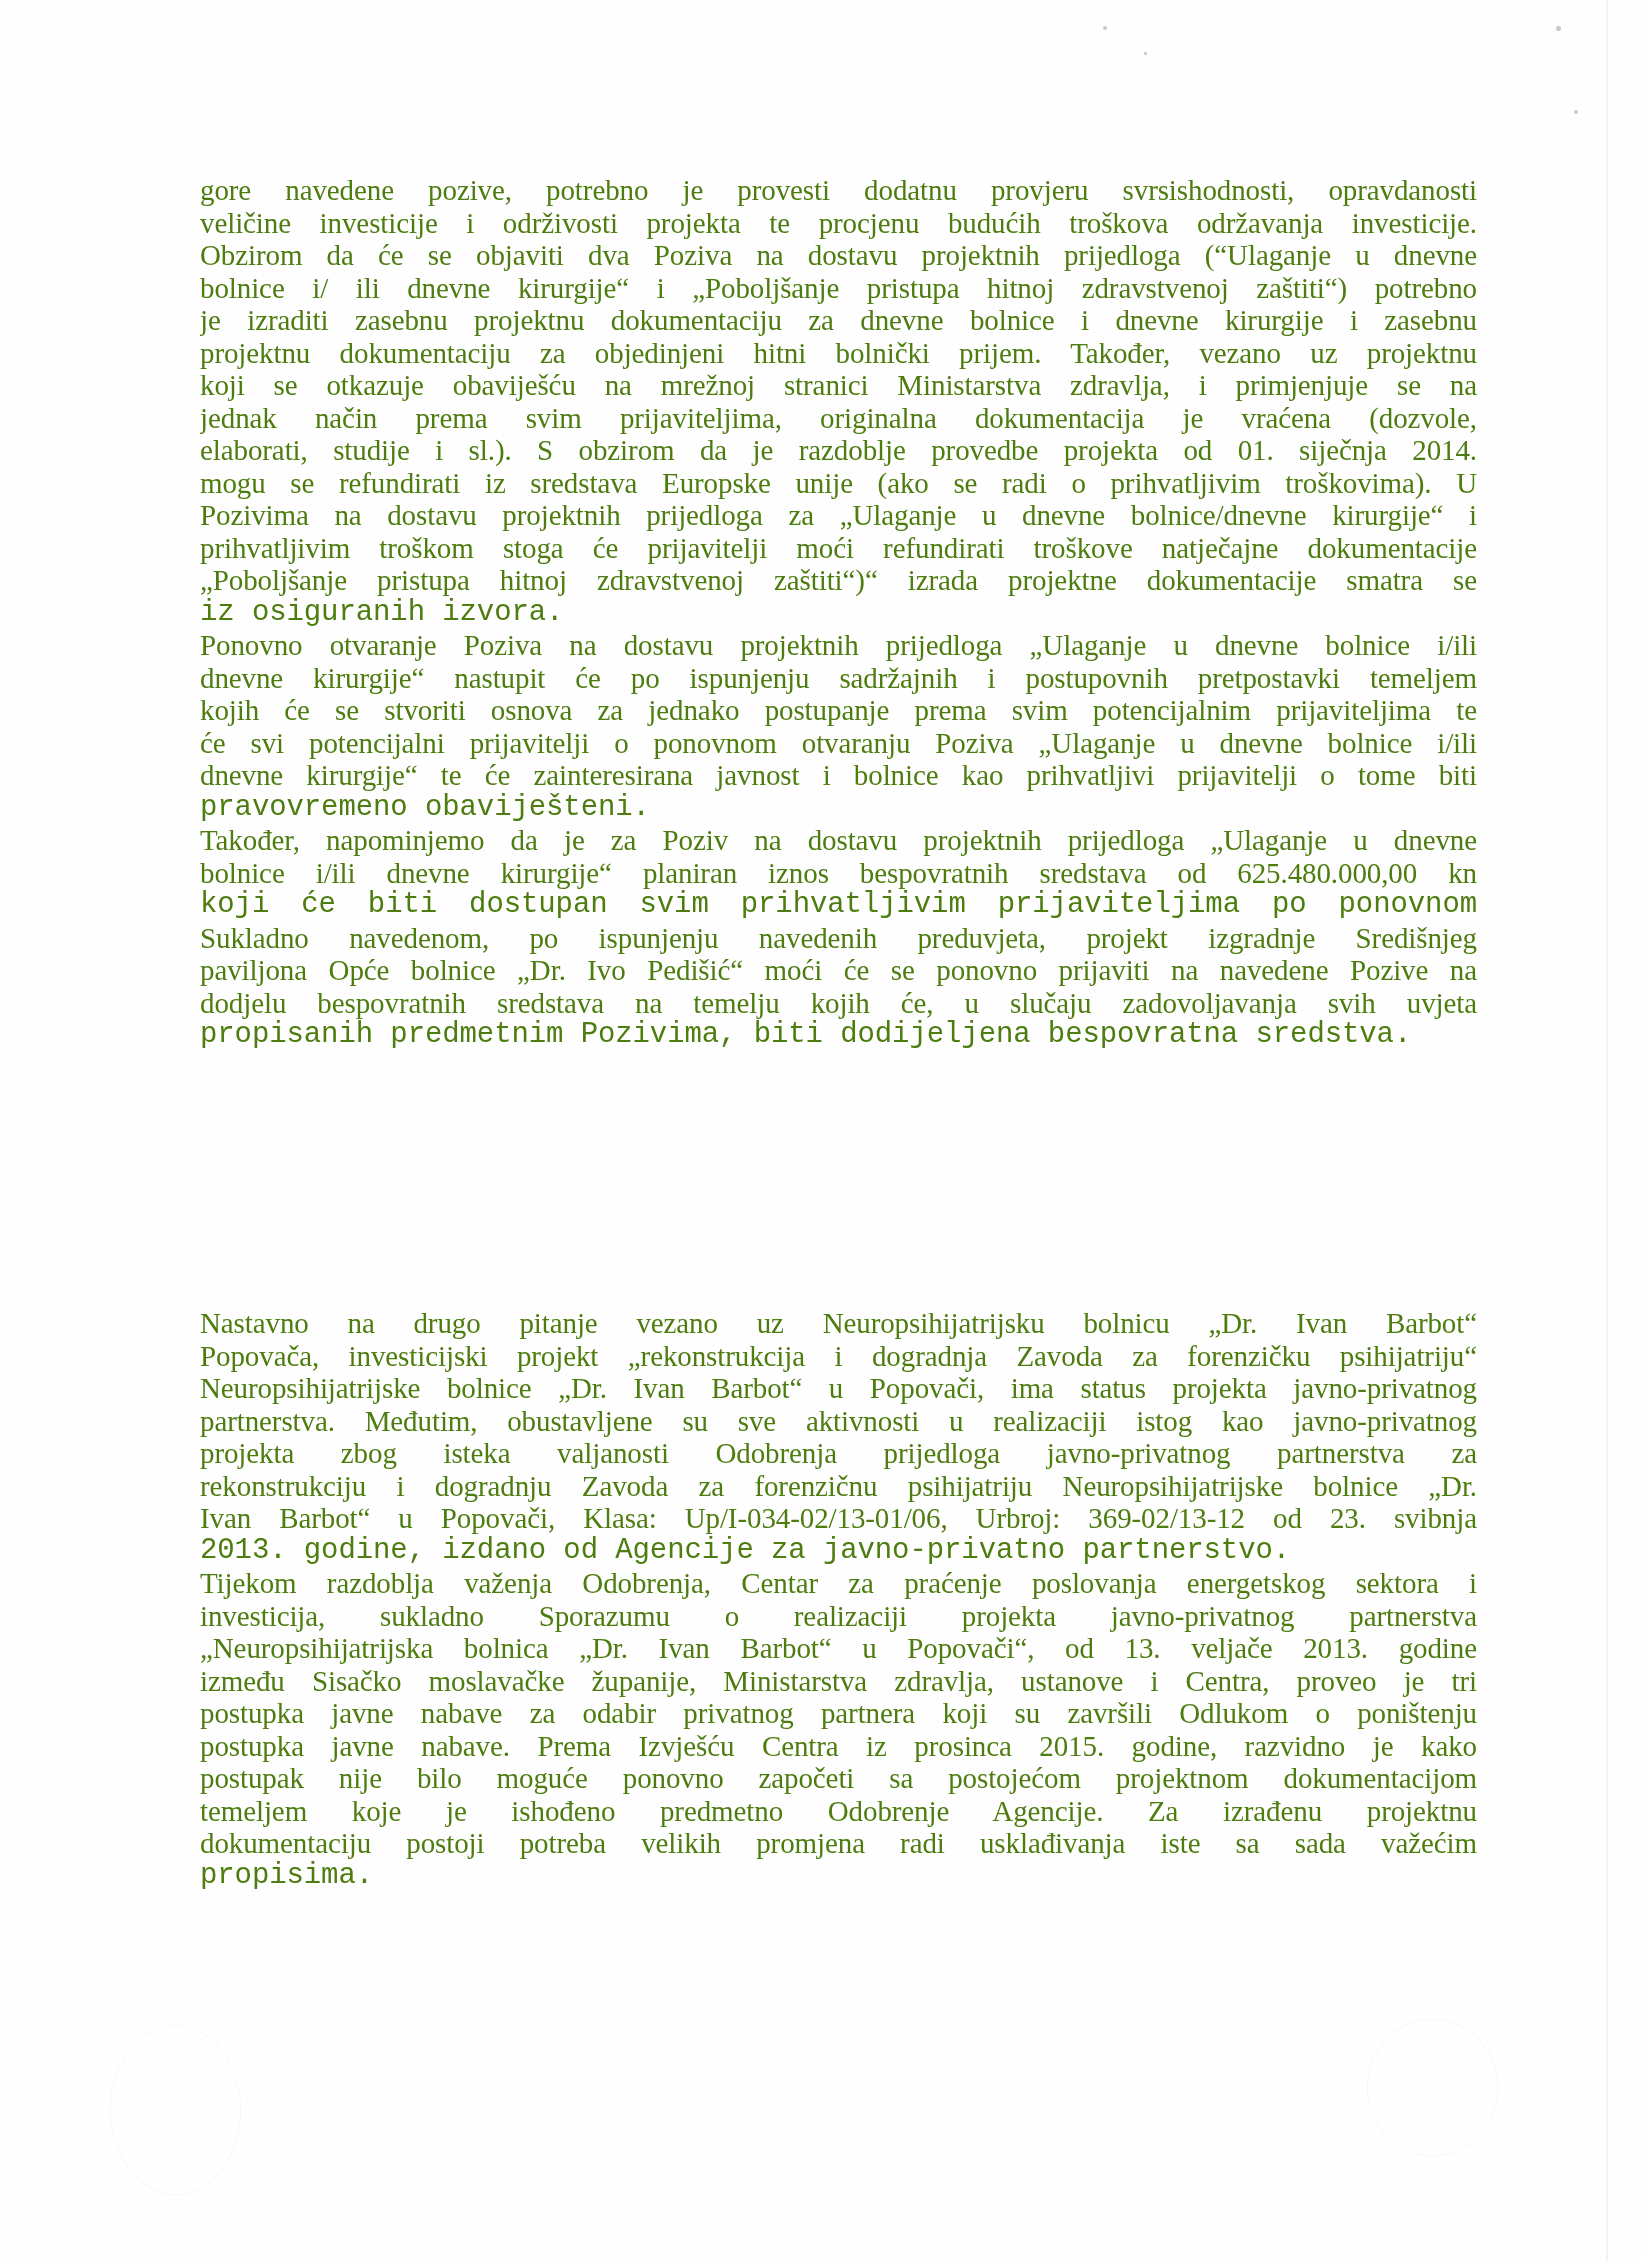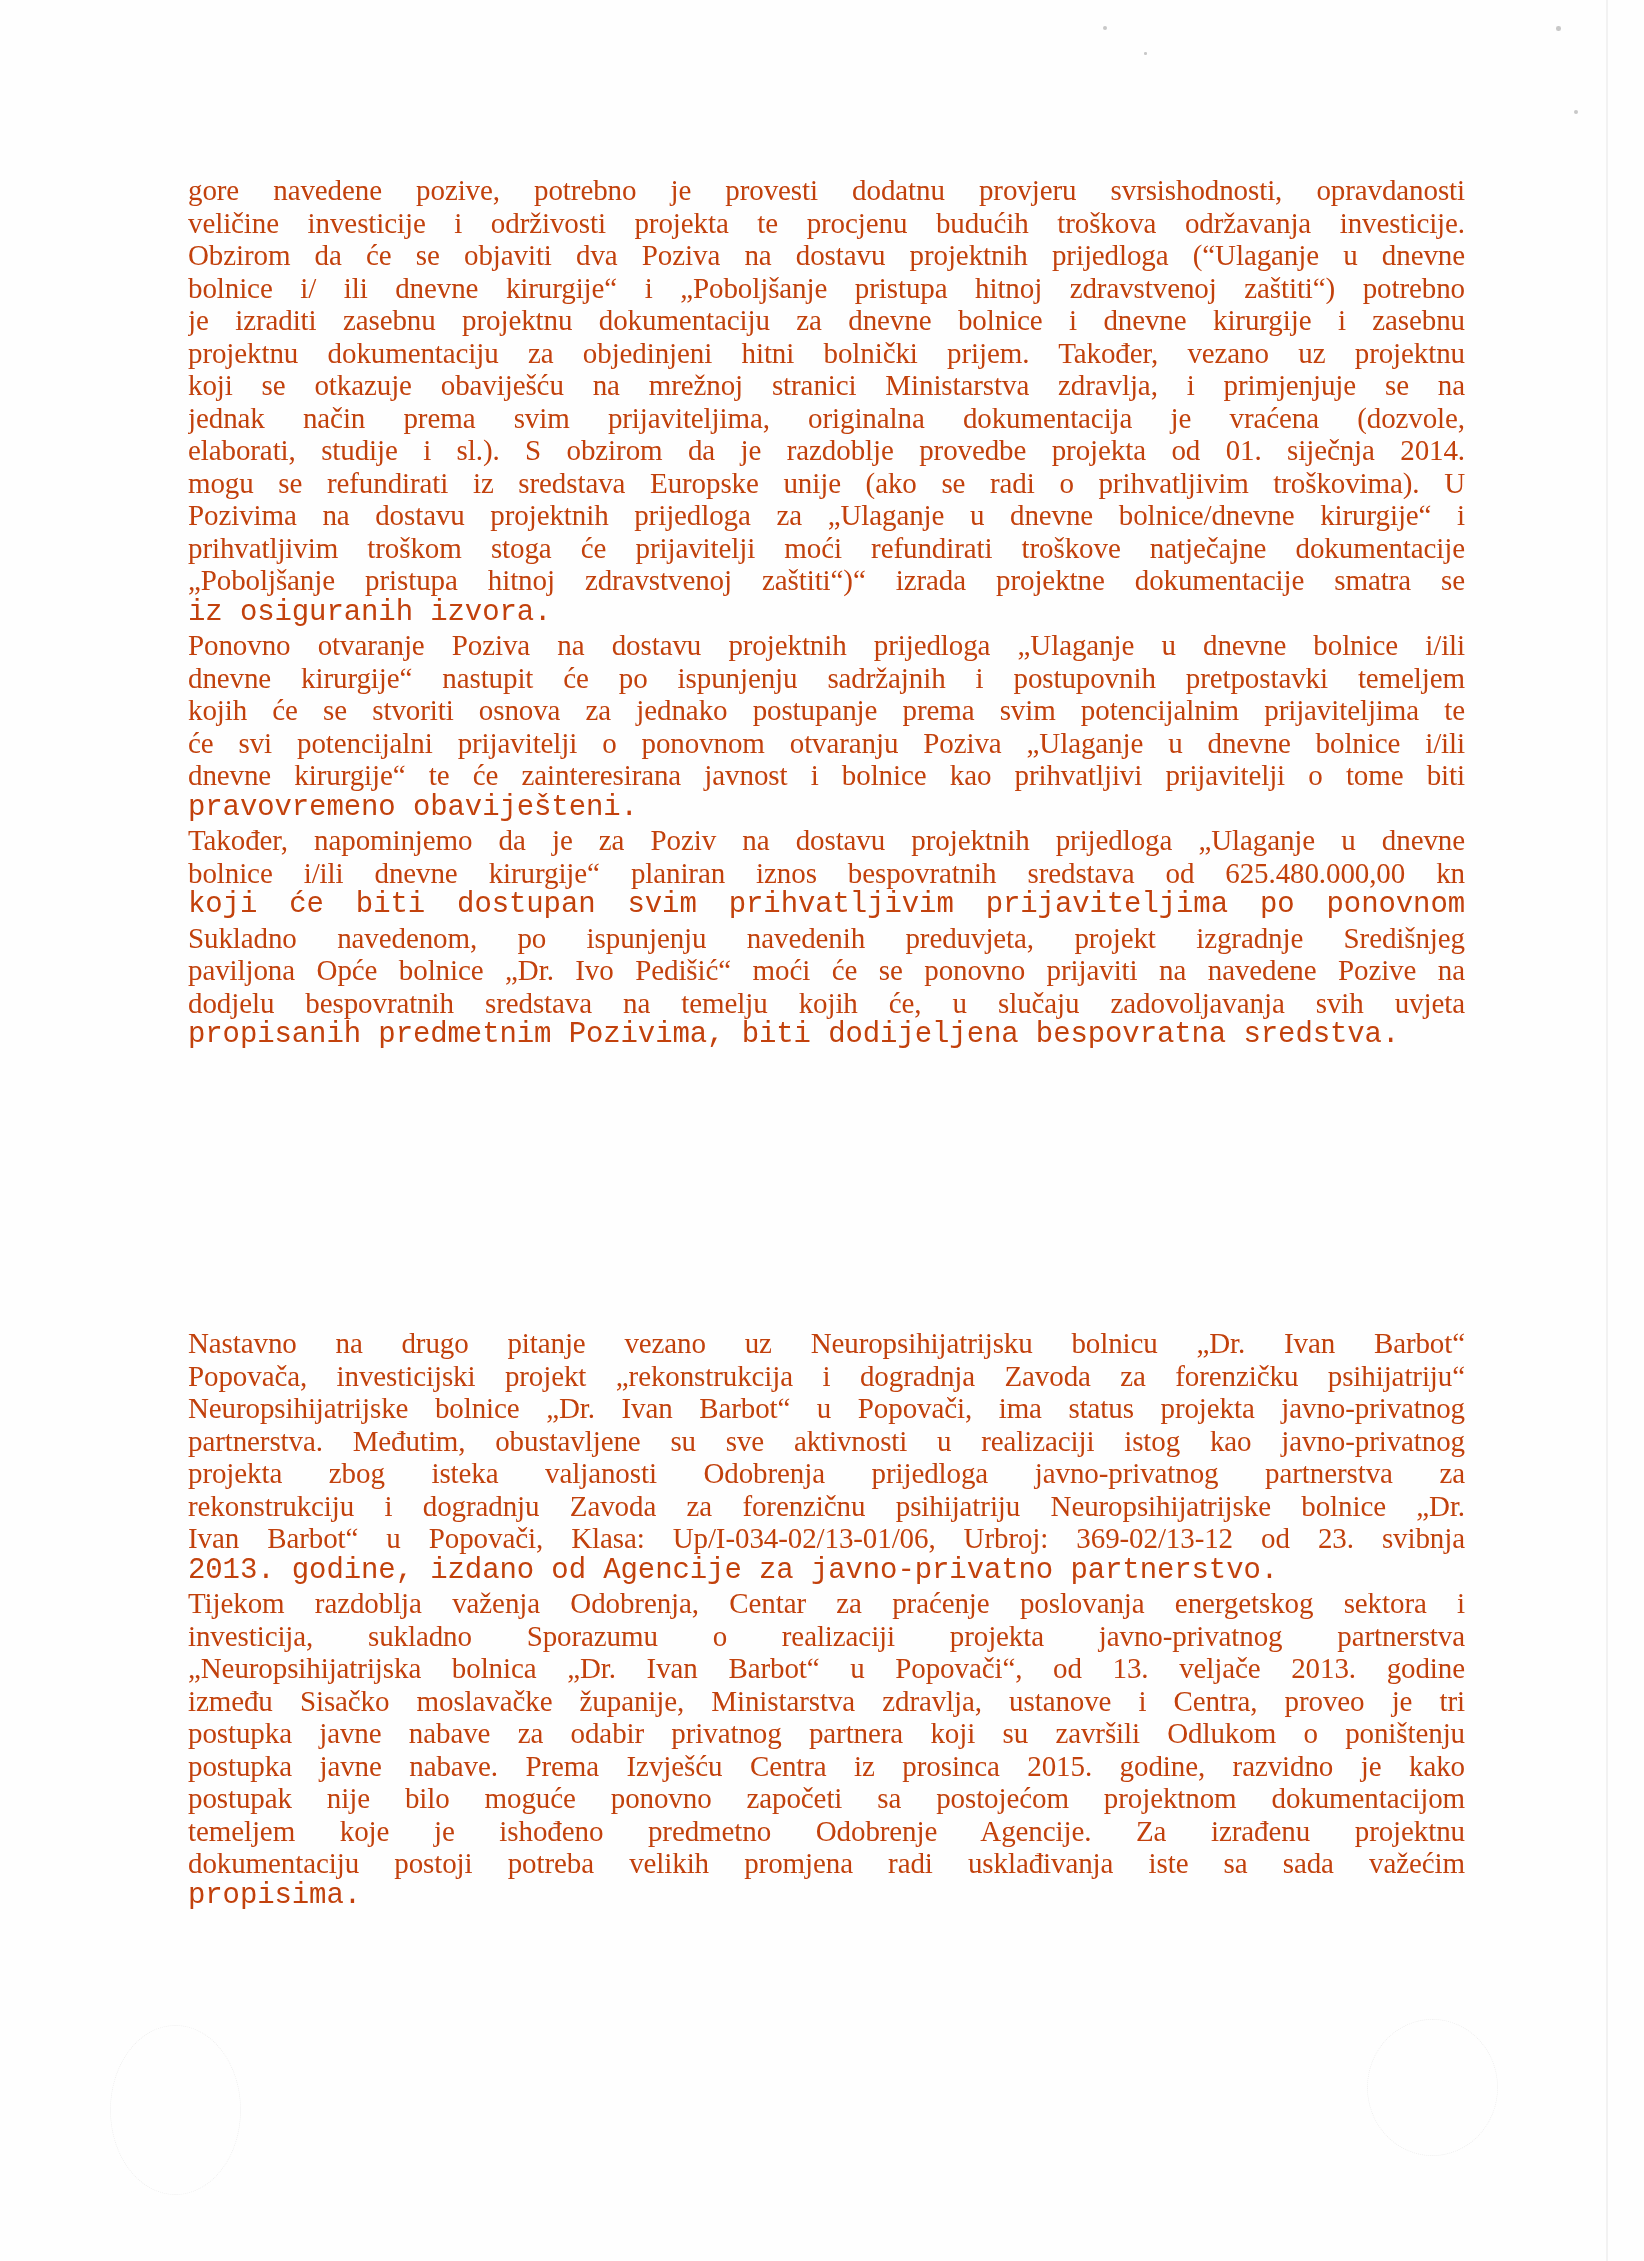--- a/index.html
+++ b/index.html
@@ -15,43 +15,43 @@
   }
   .page {
     position: absolute;
     left: 0; top: 0;
     width: 1645px;
     height: 2261px;
     background: #fefefe;
   }
   .text-block {
     position: absolute;
-    left: 188px;
+    left: 200px;
     width: 1277px;
     font-family: "Liberation Serif", "DejaVu Serif", serif;
     font-size: 29px;
     line-height: 32.5px;
-    color: #c2410c;
+    color: #4d7c0f;
     letter-spacing: -0.1px;
   }
   .line {
     display: block;
     white-space: nowrap;
     height: 32.5px;
     text-align: justify;
     text-align-last: justify;
     white-space: normal;
     overflow: hidden;
   }
   .line.last {
     text-align-last: left;
     font-family: Liberation Mono, monospace;
   }
   #block-1 { top: 174px; }
-  #block-2 { top: 1307px; margin-top: 20px; }
+  #block-2 { top: 1307px; }
   .noise {
     position: absolute;
     background: #c8c8c8;
     border-radius: 50%;
   }
   .edge {
     position: absolute;
     top: 0;
     width: 1.9px;
     height: 2261px;

